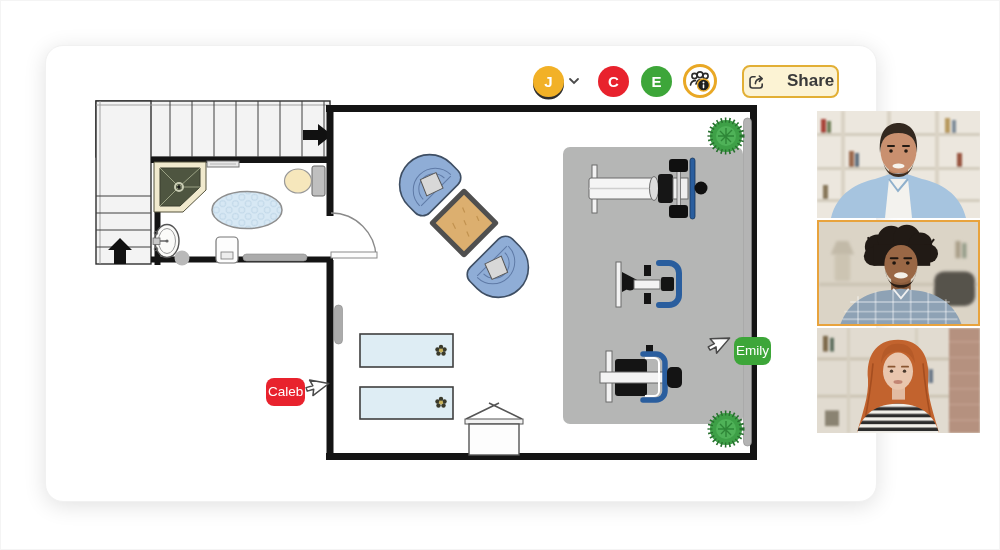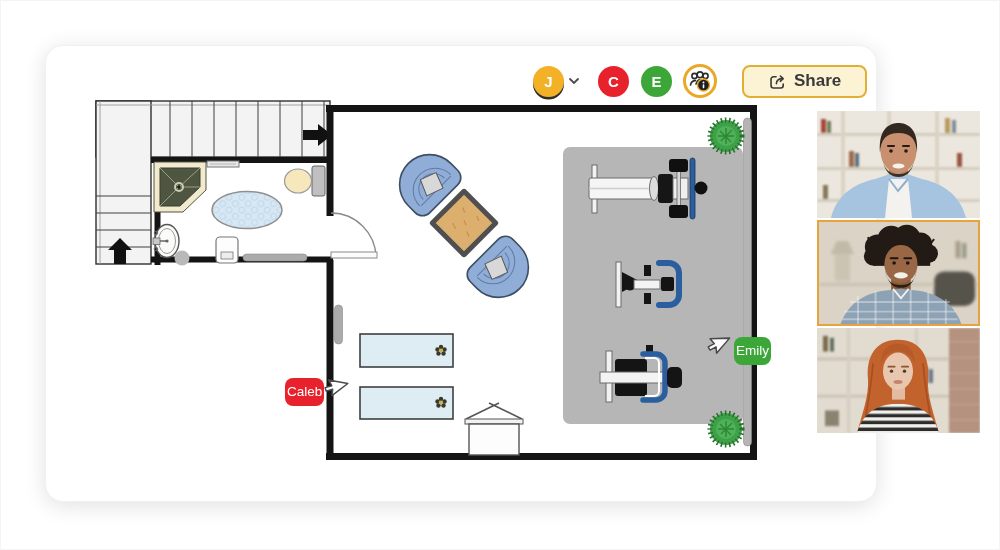--- a/index.html
+++ b/index.html
@@ -17,28 +17,28 @@
   
   .collab-bar{position:absolute;left:533px;top:64px;height:34px;display:flex;align-items:center;z-index:6;}
   .avatar{width:31px;height:31px;border-radius:50%;display:flex;align-items:center;justify-content:center;
     color:#fff;font-weight:bold;font-size:15px;flex:0 0 auto;}
   .avatar-j{background:#F2B127;box-shadow:0 2.5px 0 0 #2e2e2e;}
   .avatar-c{background:#E8222D;margin-left:17px;}
   .avatar-e{background:#3DA639;margin-left:12px;}
   .chevron{margin-left:3px;display:flex;}
   .people-icon{width:34px;height:34px;border-radius:50%;background:#fff;border:3px solid #E9A825;
     box-sizing:border-box;margin-left:11px;display:flex;align-items:center;justify-content:center;}
-  .share-btn{margin-left:25px;height:33px;box-sizing:border-box;display:flex;align-items:center;gap:7px;
-    padding:0 24px;background:#FCF3D4;border:2px solid #E2AF35;border-radius:8px;
+  .share-btn{margin-left:25px;height:33px;box-sizing:border-box;display:flex;align-items:center;gap:21px;
+    padding:0 3px;background:#FCF3D4;border:2px solid #E2AF35;border-radius:8px;
     color:#3A3A3A;font-size:17px;font-weight:600;cursor:pointer;}
   
   .cursor{position:absolute;z-index:7;display:flex;align-items:flex-start;}
   .cursor-label{color:#fff;font-size:13.5px;padding:7px 2px;border-radius:8px;line-height:1;white-space:nowrap;}
   .cursor-caleb{left:266px;top:375px;}
-  .cursor-caleb .cursor-label{background:#E8222D;margin-top:3px;margin-left:19px;}
+  .cursor-caleb .cursor-label{background:#E8222D;margin-top:3px;}
   .cursor-caleb svg{transform:rotate(100deg);margin-left:-1px;}
   .cursor-emily{left:706px;top:332px;}
   .cursor-emily .cursor-label{background:#3DA639;margin-top:5px;margin-left:2px;}
   .cursor-emily svg{transform:rotate(88deg);}
   
   .video-stack{position:absolute;left:817px;top:111px;width:163px;z-index:5;}
   .video-tile{position:absolute;left:0;width:163px;height:107px;overflow:hidden;box-sizing:border-box;background:#ddd;}
   .video-tile svg{display:block;width:100%;height:100%;}
   .tile-1{top:0;}
   .tile-2{top:109px;height:106px;border:2px solid #E8A33D;}

